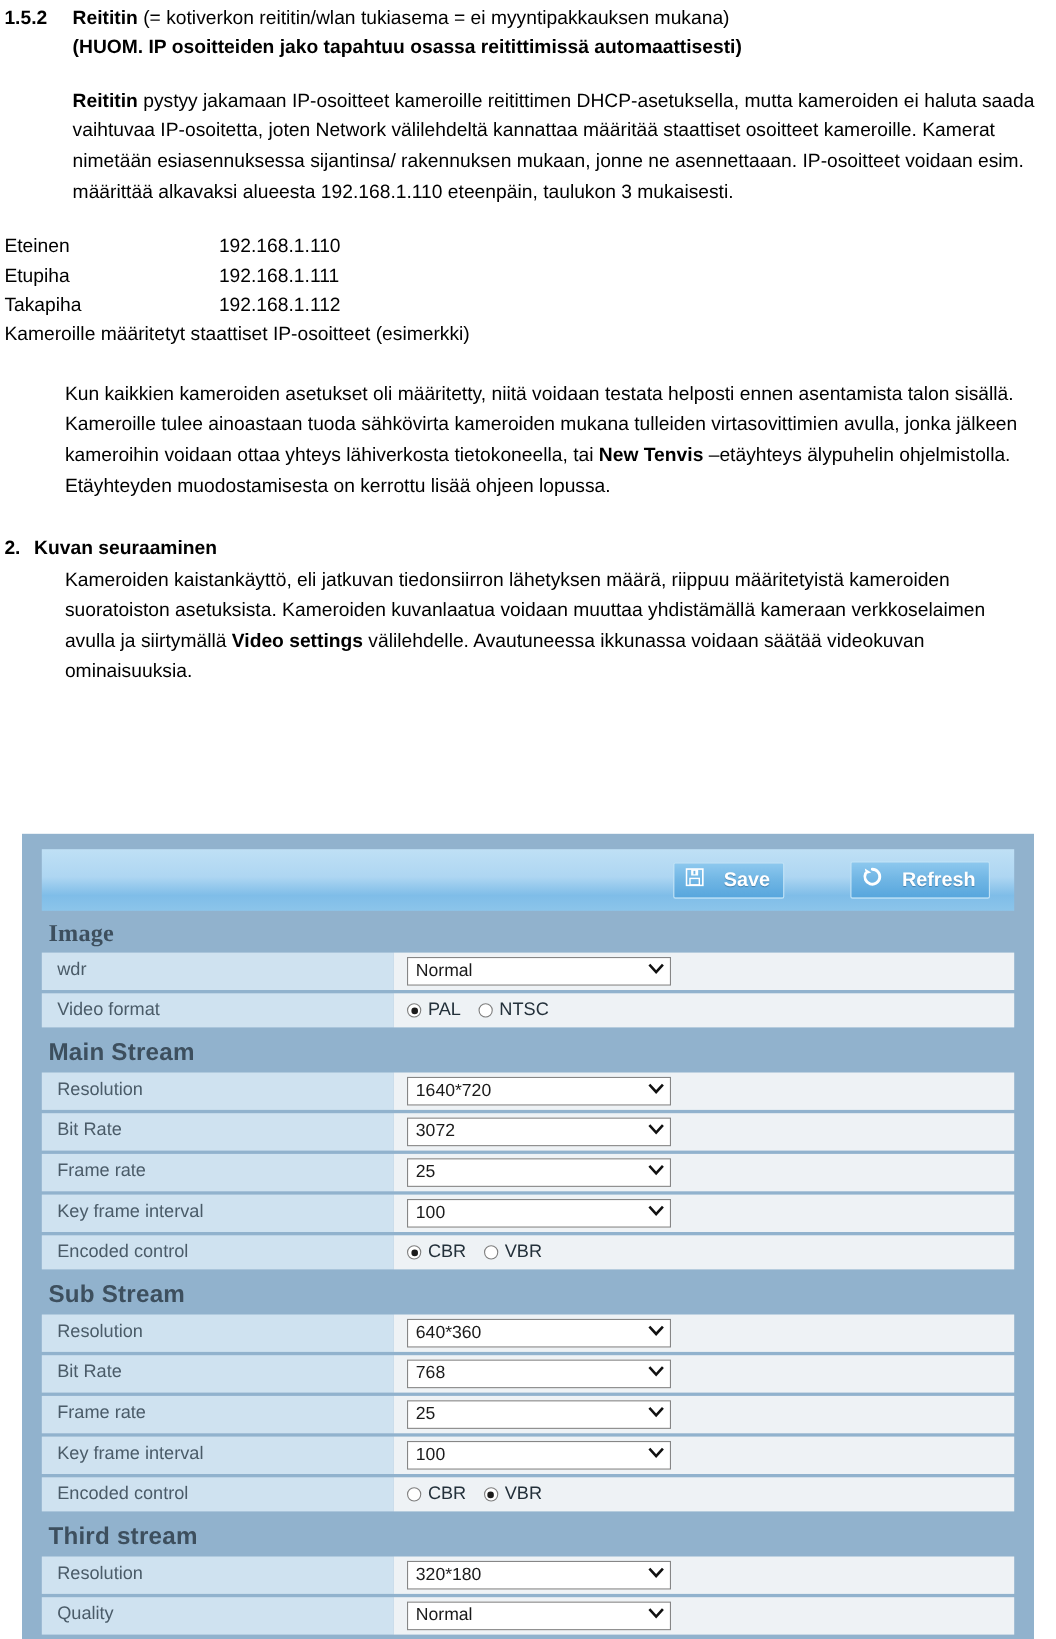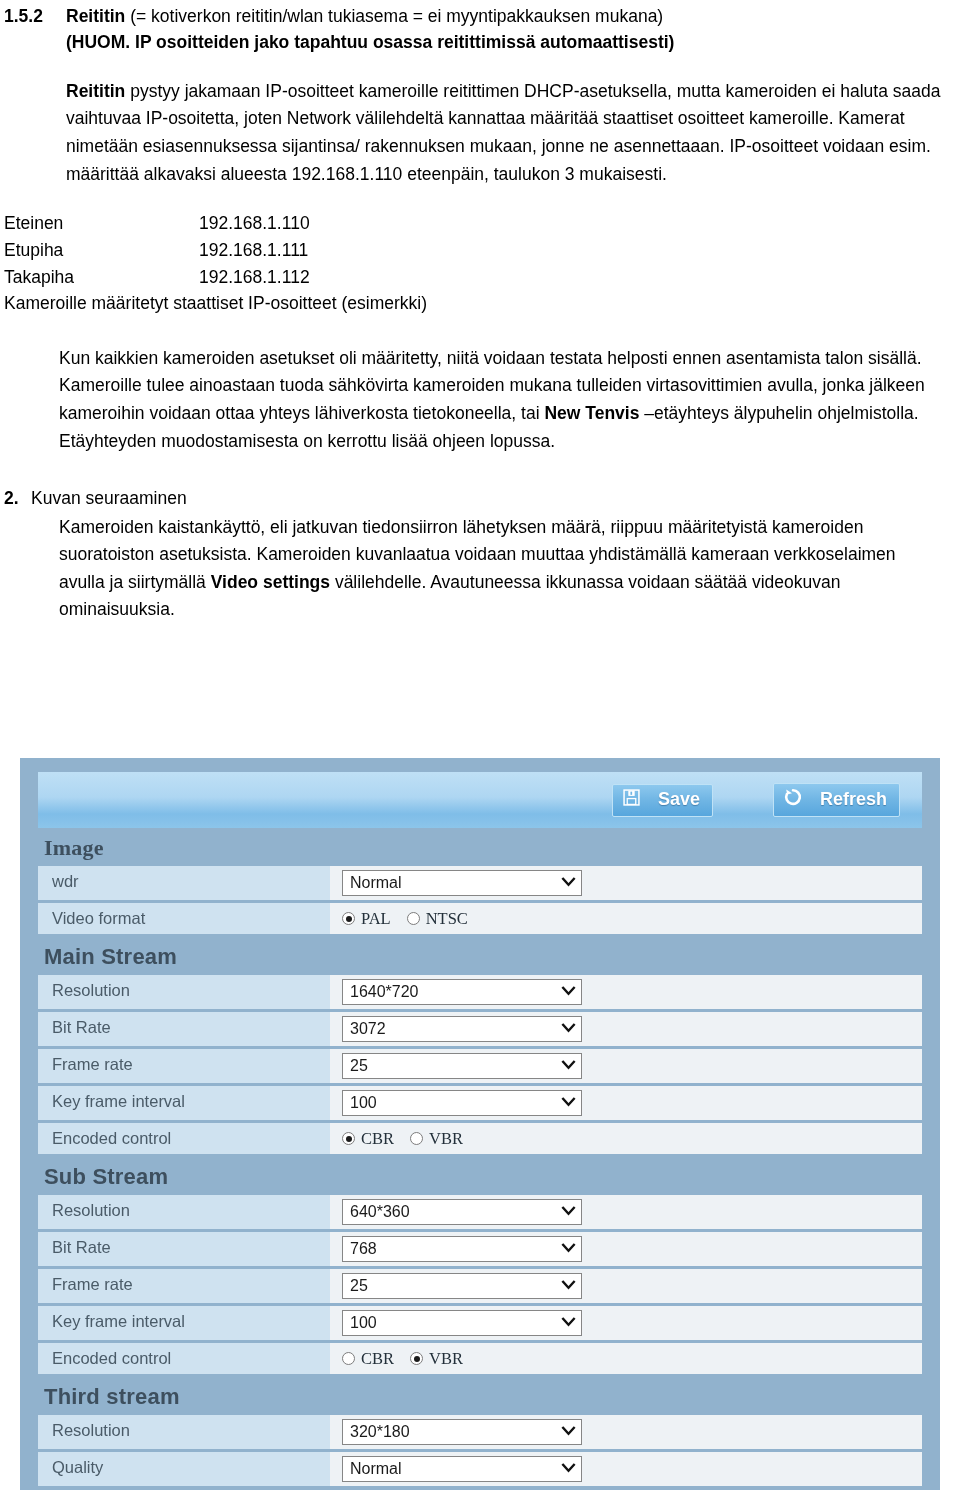--- a/index.html
+++ b/index.html
@@ -90,21 +90,21 @@
     margin-top: 30px;
     font-size: 17.5px;
     line-height: 1.5;
   }
   .section2-num {
     font-weight: bold;
     min-width: 27px;
     flex: 0 0 auto;
   }
   .section2-title {
-    font-weight: normal;
+    font-weight: bold;
   }
   .para3 {
     font-size: 17.5px;
     line-height: 1.58;
     margin-left: 55px;
     margin-right: 10px;
     margin-top: 2px;
   }
   .para3 b { font-weight: bold; }
 
@@ -159,21 +159,21 @@
     letter-spacing: .2px;
   }
   .sec-head.sans { font-family: "Liberation Sans", sans-serif; }
 
   .row {
     display: flex;
     align-items: stretch;
     margin-bottom: 3px;
   }
   .row-label {
-    width: 292px;
+    width: 320px;
     flex: 0 0 auto;
     background: #cfe2f0;
     color: #4a5b68;
     font-size: 16.5px;
     padding: 6px 0 6px 14px;
     box-sizing: border-box;
     font-family: "Liberation Sans", sans-serif;
   }
   .row-value {
     flex: 1 1 auto;
@@ -202,21 +202,20 @@
     flex: 0 0 auto;
     display: block;
   }
 
   .radio-group {
     display: flex;
     align-items: center;
     gap: 16px;
     font-size: 16.5px;
     color: #23303a;
-    font-family: Liberation Serif, serif;
   }
   .radio-opt {
     display: inline-flex;
     align-items: center;
     gap: 6px;
   }
   .radio-dot {
     width: 13px;
     height: 13px;
     border-radius: 50%;

